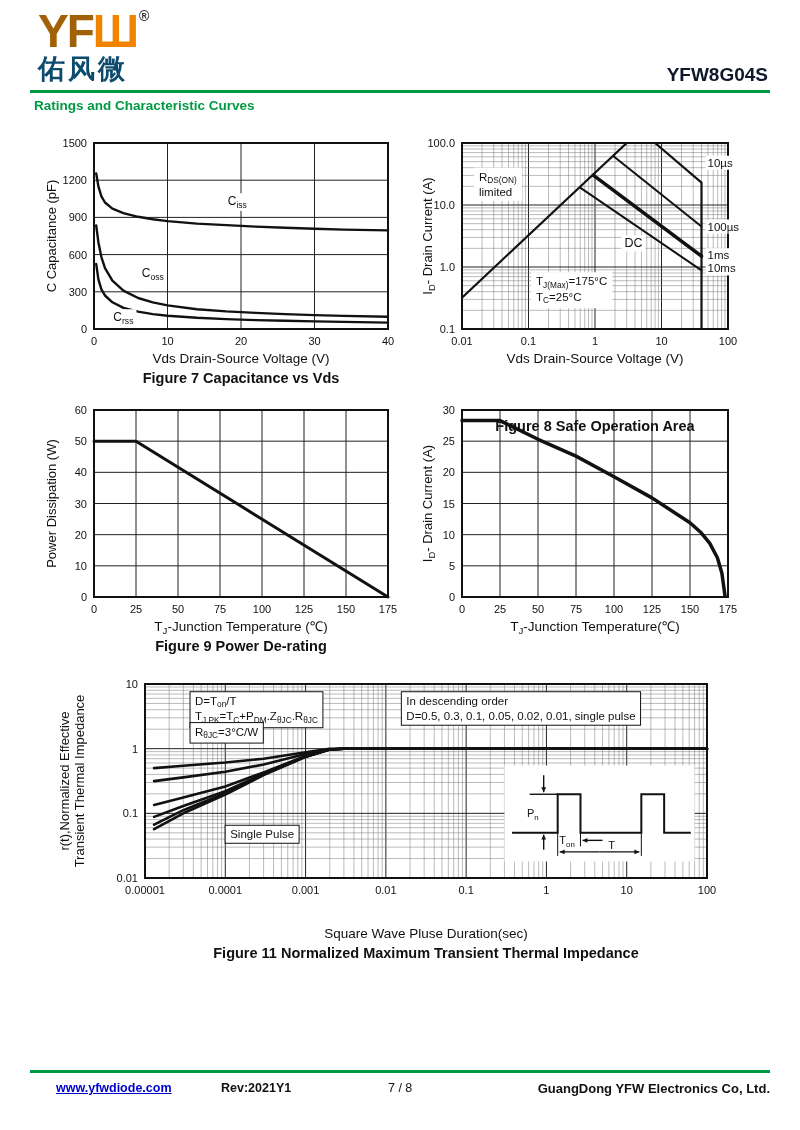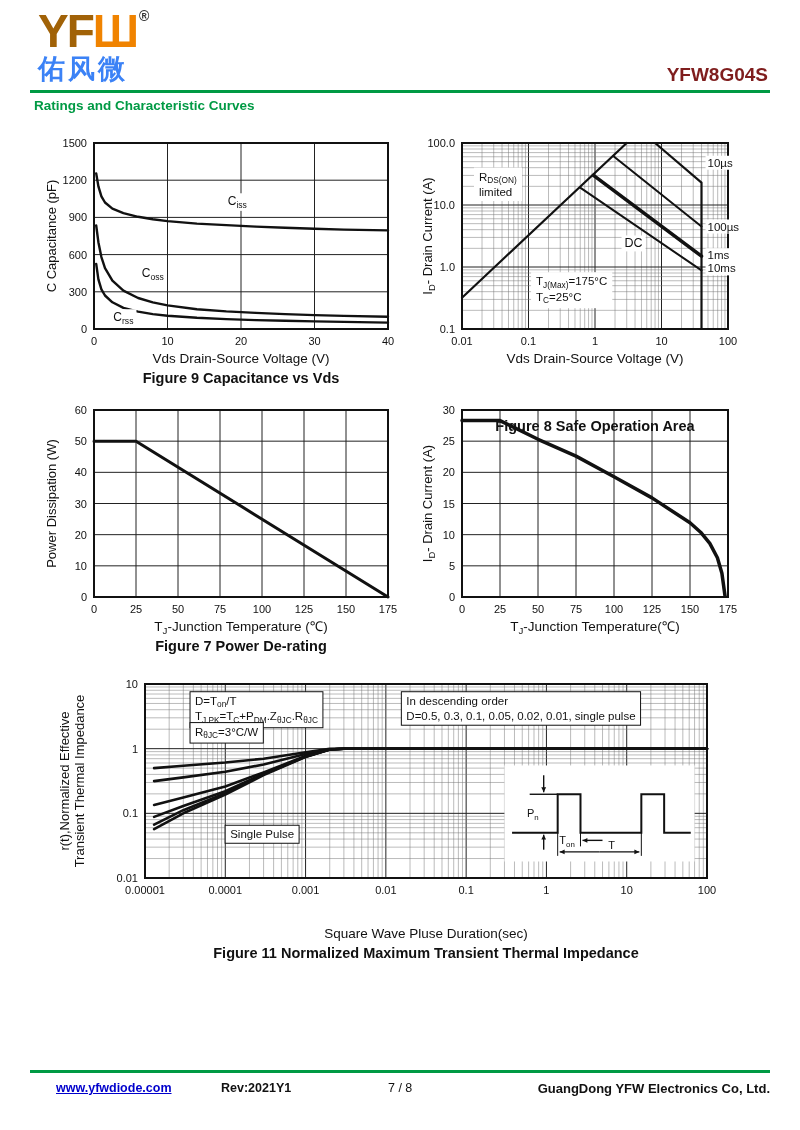--- a/index.html
+++ b/index.html
@@ -5,22 +5,22 @@
   html,body{margin:0;padding:0;}
   body{
     width:800px;height:1130px;position:relative;background:#ffffff;
     font-family:"Liberation Sans", sans-serif;color:#111;
   }
   svg{font-family:"Liberation Sans", sans-serif;display:block;}
   .logo{position:absolute;left:38px;top:8px;line-height:1;}
   .logo-yf{font-size:46px;font-weight:bold;color:#a16207;letter-spacing:-2px;text-align:right;}
   .logo-w{font-size:46px;font-weight:bold;color:#F08300;}
   .logo-r{font-size:14px;font-weight:bold;color:#333;vertical-align:26px;}
-  .logo-cn{font-size:27px;font-weight:bold;color:#3b82f6;letter-spacing:3px;margin-top:2px;}
-  .part{position:absolute;right:32px;top:64px;font-size:19px;font-weight:bold;color:#7f1d1d;margin-left:28px;}
+  .logo-cn{font-size:27px;font-weight:bold;color:#0c4a6e;letter-spacing:3px;margin-top:2px;}
+  .part{position:absolute;right:32px;top:64px;font-size:19px;font-weight:bold;color:#0f172a;margin-left:28px;}
   .rule{position:absolute;left:30px;width:740px;height:3px;background:#009A44;}
   .top-rule{top:90px;}
   .heading{position:absolute;left:34px;top:98px;font-size:13.5px;font-weight:bold;color:#009A44;}
   .fig{position:absolute;}
   .cap{font-weight:bold;font-size:14.5px;text-align:center;color:#111;}
   .xlab11{font-size:13.5px;text-align:center;margin-top:26px;width:742px;color:#111;}
   .cap11{width:742px;margin-top:4px;}
   .foot-rule{top:1070px;}
   .site{position:absolute;left:56px;top:1081px;font-size:12.5px;font-weight:bold;color:#0000CC;text-decoration:underline;}
   .rev{position:absolute;left:221px;top:1081px;font-size:12.5px;font-weight:bold;}
@@ -65,21 +65,21 @@
       <polyline points="56.2,40.4 58.4,53.4 61.4,63.3 65.0,69.5 72.4,75.7 83.4,80.1 98.1,83.8 112.8,86.3 127.5,88.1 156.9,90.6 186.3,92.1 215.7,93.6 245.1,94.8 274.5,95.8 303.9,96.6 348.0,97.4" fill="none" stroke="#111" stroke-width="2.4" stroke-linejoin="round" stroke-linecap="round"></polyline>
       <polyline points="56.2,92.5 58.4,109.2 61.4,124.1 65.0,135.2 72.4,147.6 83.4,157.6 98.1,165.0 112.8,169.3 127.5,172.4 156.9,176.2 186.3,178.4 215.7,179.9 245.1,181.1 274.5,182.1 303.9,182.9 348.0,183.8" fill="none" stroke="#111" stroke-width="2.4" stroke-linejoin="round" stroke-linecap="round"></polyline>
       <polyline points="56.2,130.9 58.4,146.4 61.4,156.3 65.0,162.5 72.4,169.3 83.4,174.9 98.1,178.6 112.8,181.1 127.5,182.7 156.9,184.8 186.3,186.1 215.7,187.1 245.1,187.8 274.5,188.4 303.9,188.9 348.0,189.6" fill="none" stroke="#111" stroke-width="2.4" stroke-linejoin="round" stroke-linecap="round"></polyline>
       <rect x="184.7312469482422" y="60.279998779296875" width="25.1875" height="17.599998474121094" fill="#fff"></rect>
       <text x="197.325" y="72.28" font-size="12" fill="#111" text-anchor="middle"><tspan>C</tspan><tspan font-size="8.6" dy="2.6">iss</tspan></text>
       <rect x="98.77656555175781" y="132.1999969482422" width="28.046875" height="17.600006103515625" fill="#fff"></rect>
       <text x="112.80000000000001" y="144.2" font-size="12" fill="#111" text-anchor="middle"><tspan>C</tspan><tspan font-size="8.6" dy="2.6">oss</tspan></text>
       <rect x="70.3296890258789" y="176.22000122070312" width="26.140625" height="17.600006103515625" fill="#fff"></rect>
       <text x="83.4" y="188.22" font-size="12" fill="#111" text-anchor="middle"><tspan>C</tspan><tspan font-size="8.6" dy="2.6">rss</tspan></text>
     </svg>
-  <div class="cap" style="width:402px;">Figure 9 Capacitance vs Vds</div>
+  <div class="cap" style="width:402px;">Figure 7 Capacitance vs Vds</div>
 </div>
 
 <div class="fig" style="left:418px;top:133px;">
   <svg width="372" height="237">
       <line x1="64.01849471165475" x2="64.01849471165475" y1="10" y2="196" stroke="#777" stroke-width="0.5"></line>
       <line x1="75.72856343885755" x2="75.72856343885755" y1="10" y2="196" stroke="#777" stroke-width="0.5"></line>
       <line x1="84.0369894233095" x2="84.0369894233095" y1="10" y2="196" stroke="#777" stroke-width="0.5"></line>
       <line x1="90.48150528834525" x2="90.48150528834525" y1="10" y2="196" stroke="#777" stroke-width="0.5"></line>
       <line x1="95.7470581505123" x2="95.7470581505123" y1="10" y2="196" stroke="#777" stroke-width="0.5"></line>
       <line x1="100.19901966094808" x2="100.19901966094808" y1="10" y2="196" stroke="#777" stroke-width="0.5"></line>
@@ -201,21 +201,21 @@
       <text x="47" y="173.83333333333334" text-anchor="end" font-size="11" fill="#111">10</text>
       <text x="47" y="142.66666666666669" text-anchor="end" font-size="11" fill="#111">20</text>
       <text x="47" y="111.5" text-anchor="end" font-size="11" fill="#111">30</text>
       <text x="47" y="80.33333333333334" text-anchor="end" font-size="11" fill="#111">40</text>
       <text x="47" y="49.16666666666666" text-anchor="end" font-size="11" fill="#111">50</text>
       <text x="47" y="18" text-anchor="end" font-size="11" fill="#111">60</text>
       <text x="201" y="235" text-anchor="middle" font-size="13.5" fill="#111"><tspan>T</tspan><tspan font-size="9.7" dy="3.0">J</tspan><tspan dy="-3.0">-Junction Temperature (℃)</tspan></text>
       <text transform="translate(16,107.5) rotate(-90)" text-anchor="middle" font-size="13" fill="#111"><tspan>Power Dissipation (W)</tspan></text>
       <polyline points="54.0,45.2 96.0,45.2 348.0,201.0" fill="none" stroke="#111" stroke-width="3" stroke-linejoin="round" stroke-linecap="round"></polyline>
     </svg>
-  <div class="cap" style="width:402px;">Figure 7 Power De-rating</div>
+  <div class="cap" style="width:402px;">Figure 9 Power De-rating</div>
 </div>
 
 <div class="fig" style="left:418px;top:396px;">
   <svg width="372" height="242">
       <line x1="82" x2="82" y1="14" y2="201" stroke="#222" stroke-width="1"></line>
       <line x1="120" x2="120" y1="14" y2="201" stroke="#222" stroke-width="1"></line>
       <line x1="158" x2="158" y1="14" y2="201" stroke="#222" stroke-width="1"></line>
       <line x1="196" x2="196" y1="14" y2="201" stroke="#222" stroke-width="1"></line>
       <line x1="234" x2="234" y1="14" y2="201" stroke="#222" stroke-width="1"></line>
       <line x1="272" x2="272" y1="14" y2="201" stroke="#222" stroke-width="1"></line>

